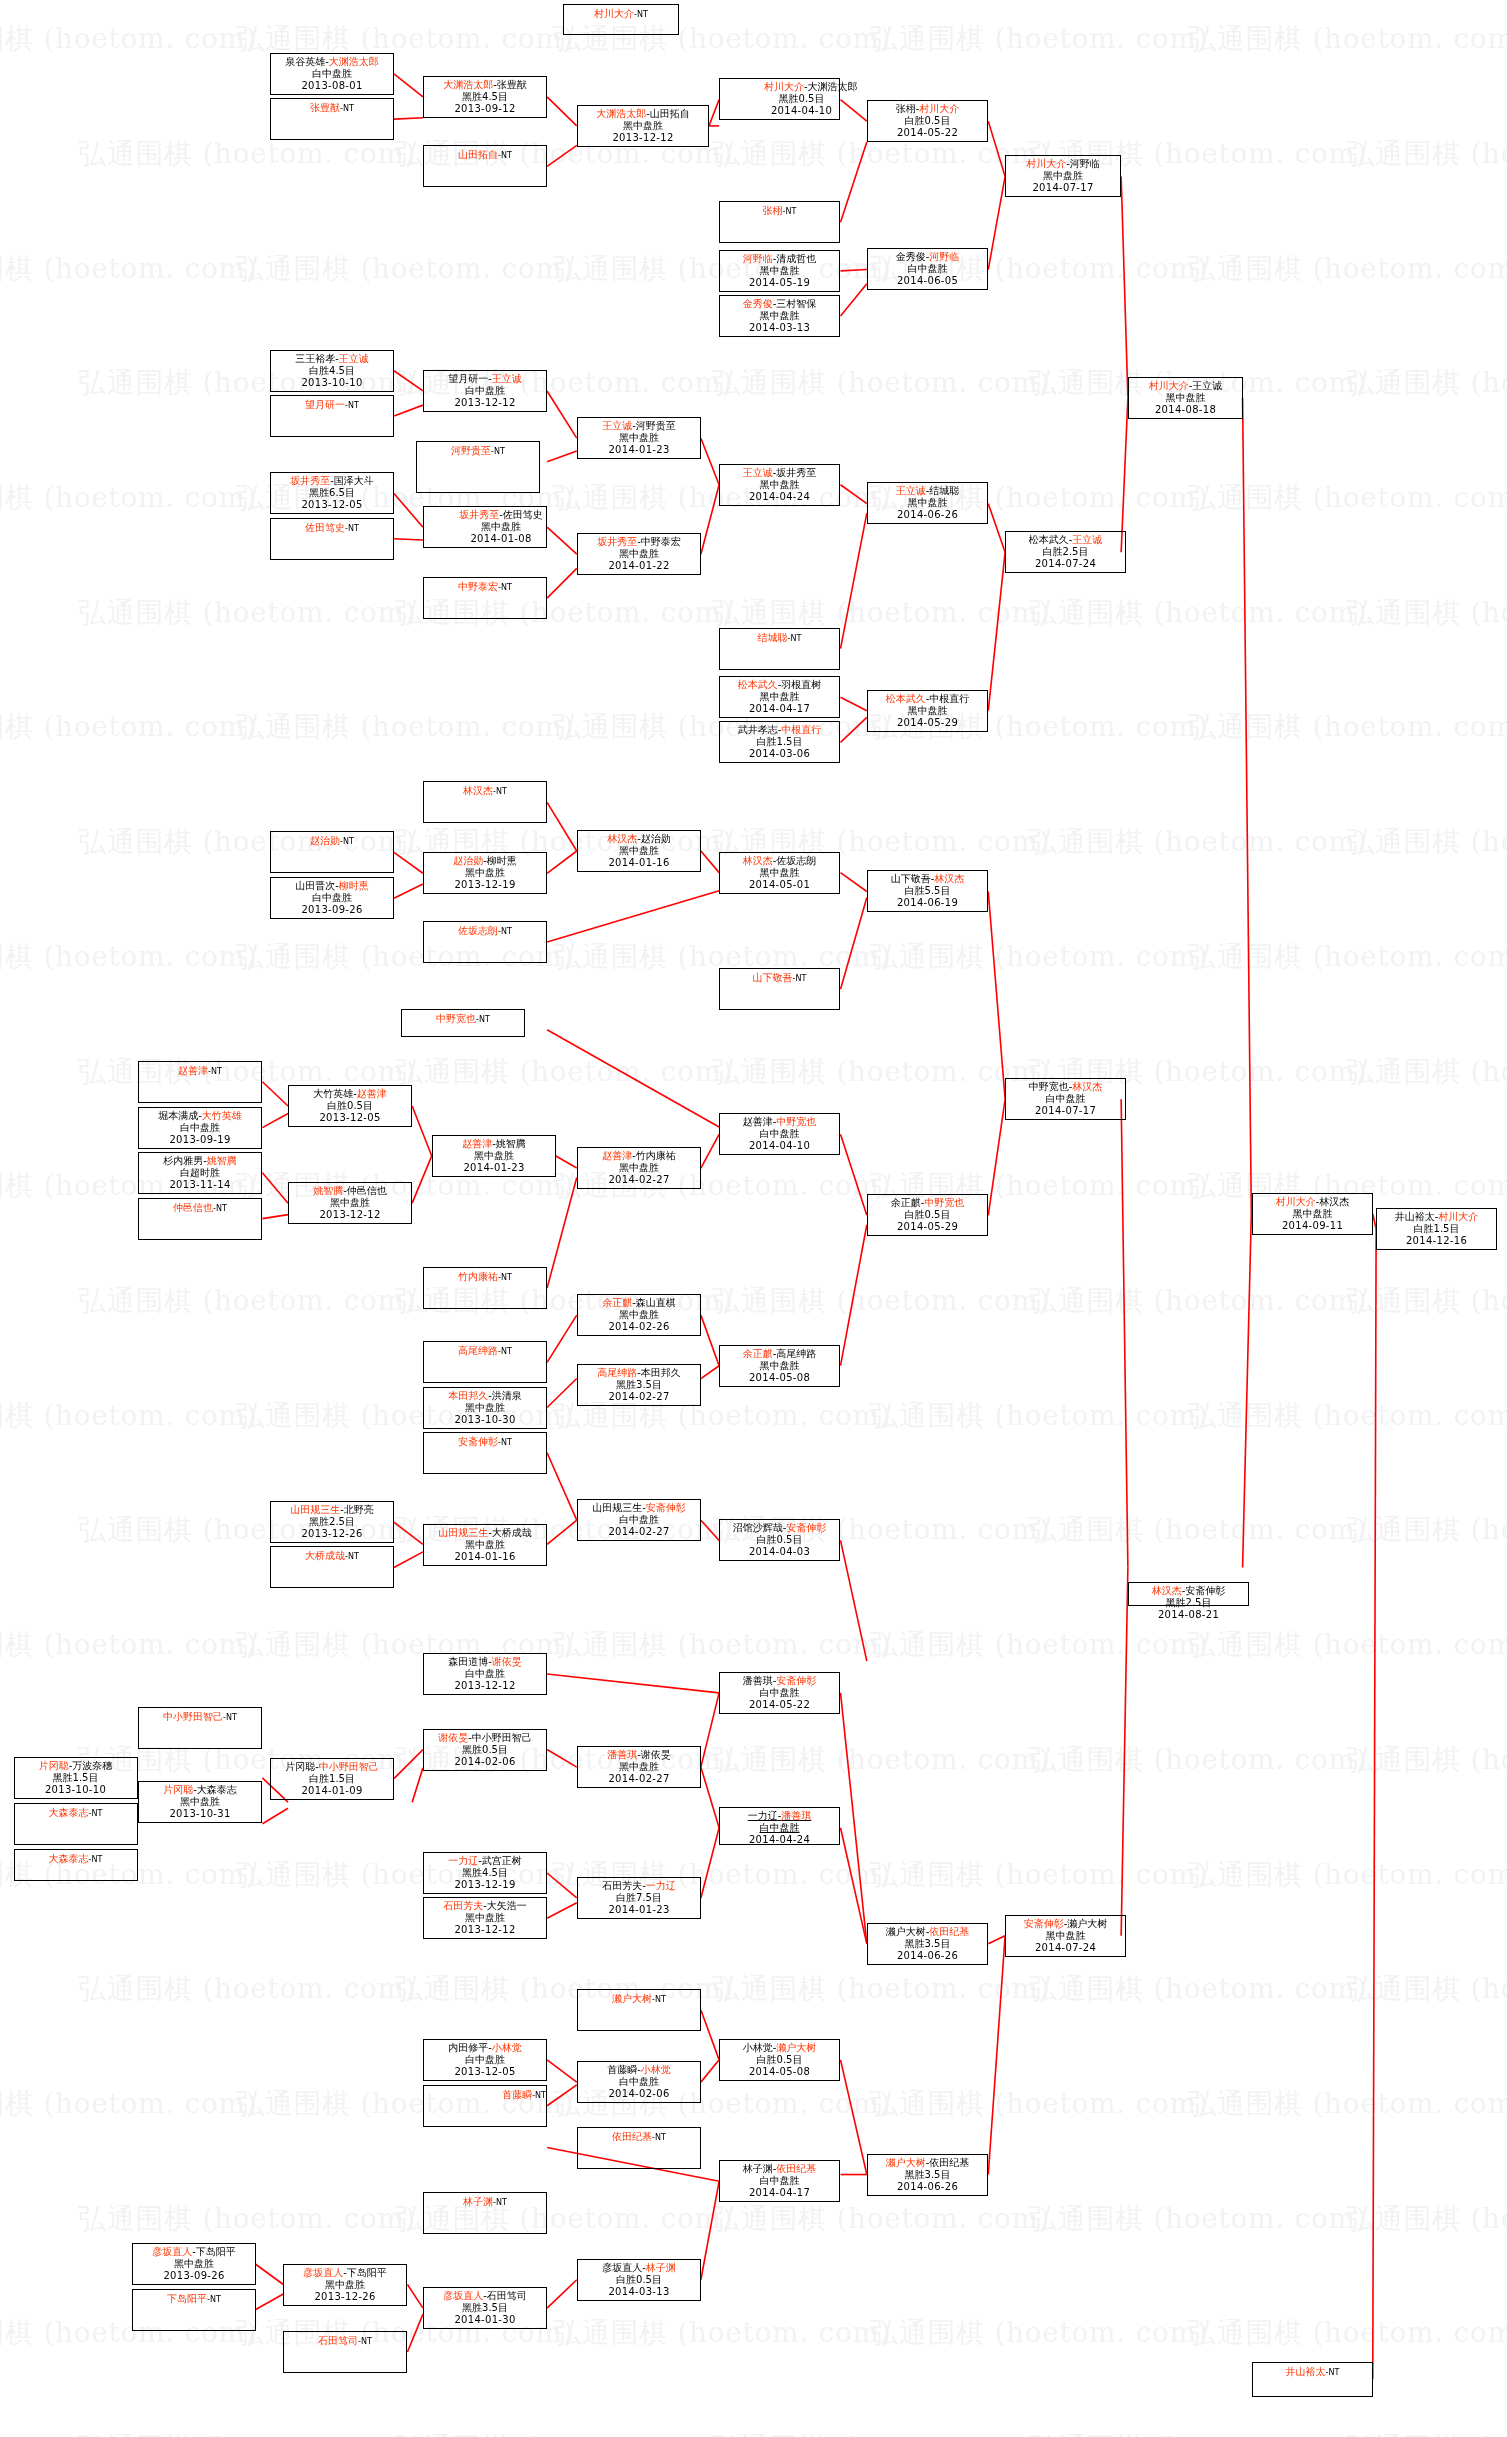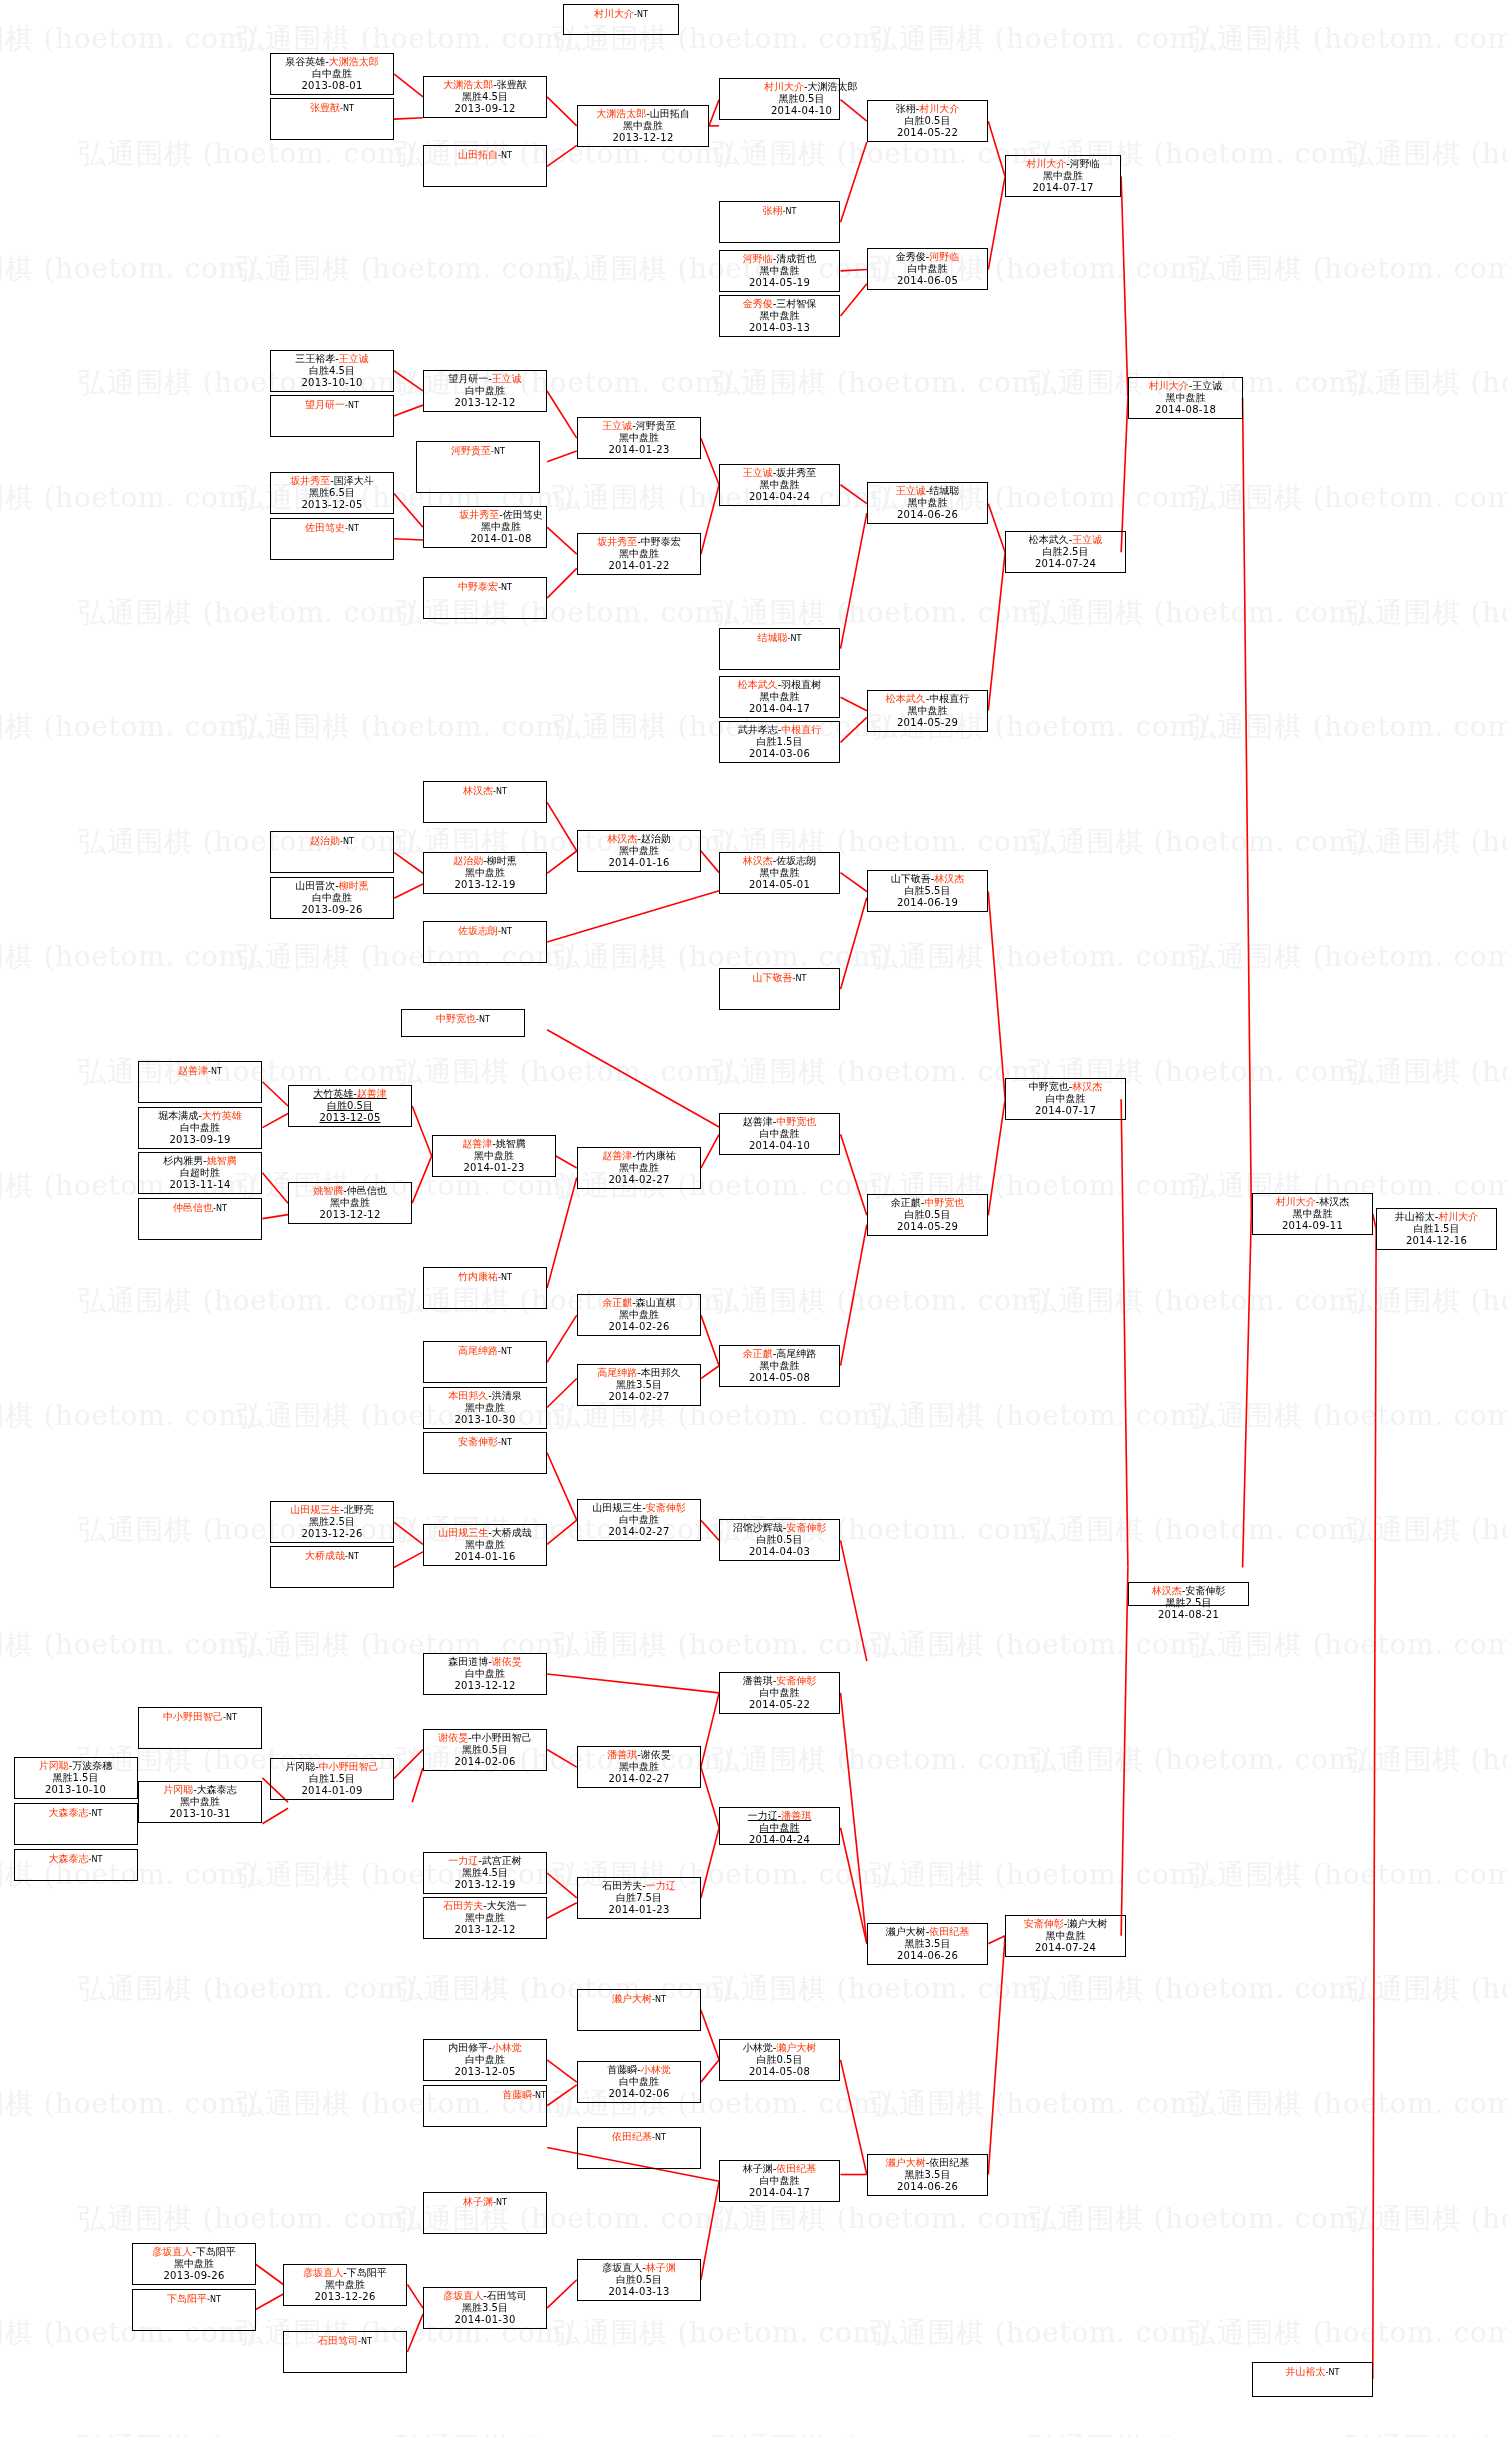--- a/index.html
+++ b/index.html
@@ -428,21 +428,21 @@
         <span class="ln p3">2013-09-19</span>
       </div>
       <div class="node" style="left: 138px; top: 1152px; width: 124px; height: 42px;">
         <span class="ln p1"><span class="k">杉内雅男</span><span class="k">-</span><span class="r">姚智腾</span></span>
         <span class="ln p2">白超时胜</span>
         <span class="ln p3">2013-11-14</span>
       </div>
       <div class="node seedonly" style="left: 138px; top: 1198px; width: 124px; height: 42px;">
         <span class="ln p1"><span class="r">仲邑信也</span><span class="nt">-NT</span></span>
       </div>
-      <div class="node" style="left: 288px; top: 1085px; width: 124px; height: 42px; text-decoration: underline;">
+      <div class="node" style="left: 288px; top: 1085px; width: 124px; height: 42px;">
         <span class="ln p1"><span class="k">大竹英雄</span><span class="k">-</span><span class="r">赵善津</span></span>
         <span class="ln p2">白胜0.5目</span>
         <span class="ln p3">2013-12-05</span>
       </div>
       <div class="node" style="left: 288px; top: 1182px; width: 124px; height: 42px;">
         <span class="ln p1"><span class="r">姚智腾</span><span class="k">-</span><span class="k">仲邑信也</span></span>
         <span class="ln p2">黑中盘胜</span>
         <span class="ln p3">2013-12-12</span>
       </div>
       <div class="node" style="left: 432px; top: 1135px; width: 124px; height: 42px;">

